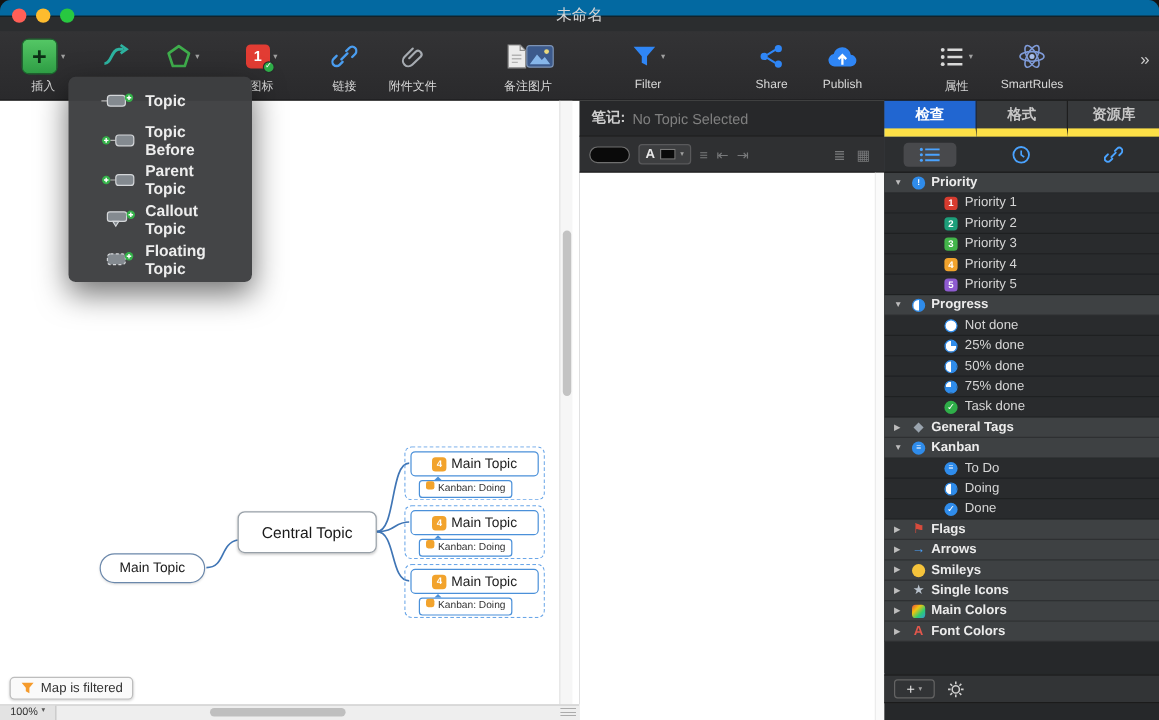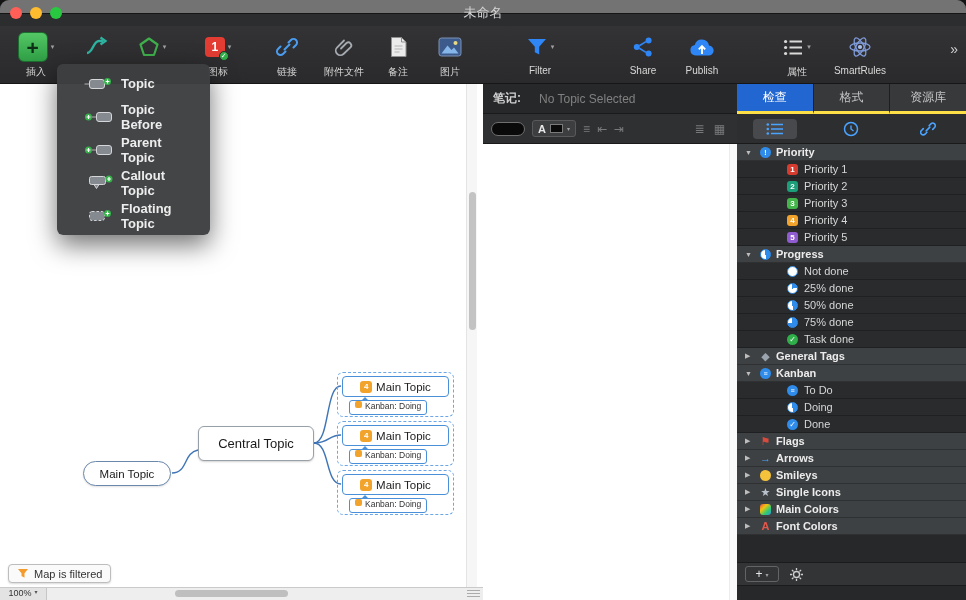--- a/index.html
+++ b/index.html
@@ -1,21 +1,21 @@
 <!DOCTYPE html>
 <html><head>
 <meta charset="utf-8">
 <style>
 *{box-sizing:border-box;margin:0;padding:0}
 html,body{background:#141414}
 body{font-family:"Liberation Sans","DejaVu Sans",sans-serif}
 .window{position:relative;width:966px;height:600px;background:#2b2d2f;overflow:hidden;border-radius:9px 9px 0 0}
 
 
-.titlebar{position:absolute;top:0;left:0;right:0;height:14px;background:#737373;border-bottom:1px solid #151515}
+.titlebar{position:absolute;top:0;left:0;right:0;height:14px;background:#0369a1;border-bottom:1px solid #151515}
 .lights{position:absolute;left:10px;top:7px;display:flex;gap:8px}
 .light{width:12px;height:12px;border-radius:50%;display:inline-block}
 .red{background:#ff5f57}.yellow{background:#febc2e}.green{background:#28c840}
 .title{position:absolute;left:0;right:0;top:0;line-height:26px;text-align:center;color:#d6d6d6;font-size:13px}
 
 
 .toolbar{position:absolute;top:26px;left:0;right:0;height:58px;background:linear-gradient(#333335,#2a2a2c);border-bottom:1px solid #161616}
 .tb-item{position:absolute;top:4px;width:84px;display:flex;flex-direction:column;align-items:center}
 .tb-iconrow{height:34px;display:flex;align-items:center;gap:3px}
 .tb-ic{display:flex;align-items:center}
@@ -47,38 +47,38 @@
 .grip{position:absolute;right:3px;top:2px;width:13px;height:9px;background:repeating-linear-gradient(180deg,#ababab 0 1px,transparent 1px 3px)}
 
 
 .insert-menu{position:absolute;left:57px;top:64px;width:153px;background:rgba(62,63,65,.97);border-radius:6px;box-shadow:0 10px 26px rgba(0,0,0,.55);padding:3px 0;z-index:300}
 .menu-item{height:33px;display:flex;align-items:center;gap:8px;padding:0 26px;color:#ededed;font-size:13px;font-weight:600}
 .menu-item.selected{background:#2e7bf7;color:#fff}
 .menu-ic{width:30px;flex:0 0 30px;display:flex}
 
 
 .notes-panel{position:absolute;left:483px;top:84px;width:254px;height:516px;background:#fff}
-.notes-header{position:absolute;top:0;left:0;right:0;height:30px;background:#27282a;border-bottom:1px solid #1a1a1a;display:flex;align-items:center;padding:0 10px;gap:18px}
+.notes-header{position:absolute;top:0;left:0;right:0;height:30px;background:#27282a;border-bottom:1px solid #1a1a1a;display:flex;align-items:center;padding:0 10px;gap:6px}
 .notes-label{color:#cfcfcf;font-size:12px;font-weight:700}
 .notes-status{color:#808080;font-size:12px}
 .notes-toolbar{position:absolute;top:30px;left:0;right:0;height:30px;background:#2f3032;border-bottom:1px solid #1a1a1a;display:flex;align-items:center;padding:0 8px;gap:7px}
 .color-well{width:34px;height:14px;background:#0a0a0a;border:1px solid #6f6f6f;border-radius:7px}
 .chip{height:17px;display:flex;align-items:center;gap:4px;padding:0 5px;background:#3d3e40;border:1px solid #59595b;border-radius:3px}
 .chip .a{color:#e8e8e8;font-size:11px;font-weight:700}
 .chip .swatch{width:13px;height:9px;background:#0a0a0a;border:1px solid #7a7a7a}
 .chip .caret{font-size:6px}
 .nt-ic{color:#78797b;font-size:12px;line-height:1}
 .nt-right{margin-left:auto;display:flex;gap:9px;padding-right:4px}
 .notes-body{position:absolute;top:60px;bottom:0;left:0;right:0;background:#fff}
 .notes-scroll{position:absolute;right:0;top:0;bottom:0;width:8px;background:#fafafa;border-left:1px solid #ececec}
 
 
 .inspector{position:absolute;left:737px;top:84px;width:229px;height:516px;background:#26282a}
 .insp-tabs{position:absolute;top:0;left:0;right:0;height:30px;display:flex}
-.insp-tab{flex:1;display:flex;align-items:center;justify-content:center;font-size:12px;font-weight:400;color:#c6c6c6;background:#37393b;border-right:1px solid #1e1e1e;border-bottom:3px solid #fde047}
+.insp-tab{flex:1;display:flex;align-items:center;justify-content:center;font-size:12px;font-weight:700;color:#c6c6c6;background:#37393b;border-right:1px solid #1e1e1e;border-bottom:7px solid #fde047}
 .insp-tab:last-child{border-right:none}
 .insp-tab.active{background:#2166d1;color:#fff}
 .insp-icon-tabs{position:absolute;top:30px;left:0;right:0;height:30px;background:#2c2e30;border-bottom:1px solid #1a1a1a;display:flex}
 .iit{flex:1;display:flex;align-items:center;justify-content:center}
 .iit-sel{background:#48494c;border-radius:4px;padding:3px 13px;display:flex}
 .tree{position:absolute;top:60px;left:0;right:0;bottom:39px;background:#26282a;overflow:hidden}
 .trow{height:17px;display:flex;align-items:center;font-size:11px;border-bottom:1px solid rgba(0,0,0,.25)}
 .tgrp{background:#3e4143;color:#ececec;font-weight:700;padding-left:8px;gap:5px}
 .titem{background:#292b2d;color:#d6d6d6;padding-left:50px;gap:6px}
 .disclosure{font-size:7px;color:#bdbdbd;width:10px;flex:0 0 10px}
@@ -168,21 +168,21 @@
       <div class="tb-item" style="left: 302px;">
         <div class="tb-iconrow">
           <span class="tb-ic">
             <svg width="22" height="22" viewBox="0 0 22 22">
               <path d="M8 12.5 L13.5 7 a3 3 0 0 1 4.2 4.2 L10.5 18 a4.6 4.6 0 0 1 -6.5 -6.5 L11 4.5" fill="none" stroke="#a6abb1" stroke-width="1.8" stroke-linecap="round"></path>
             </svg>
           </span>
         </div>
         <div class="tb-label">附件文件</div>
       </div>
-      <div class="tb-item" style="left: 356px;">
+      <div class="tb-item" style="left: 356px; align-items: flex-end;">
         <div class="tb-iconrow">
           <span class="tb-ic">
             <svg width="19" height="22" viewBox="0 0 19 22">
               <path d="M2.5 1.5 h10 l4.5 4.5 v14.5 h-14.5 z" fill="#ebebeb" stroke="#8f8f8f"></path>
               <path d="M12.5 1.5 v4.5 h4.5" fill="none" stroke="#8f8f8f"></path>
               <path d="M5.5 10 h8 M5.5 13 h8 M5.5 16 h5" stroke="#b3b3b3" stroke-width="1.2"></path>
             </svg>
           </span>
         </div>
         <div class="tb-label">备注</div>

